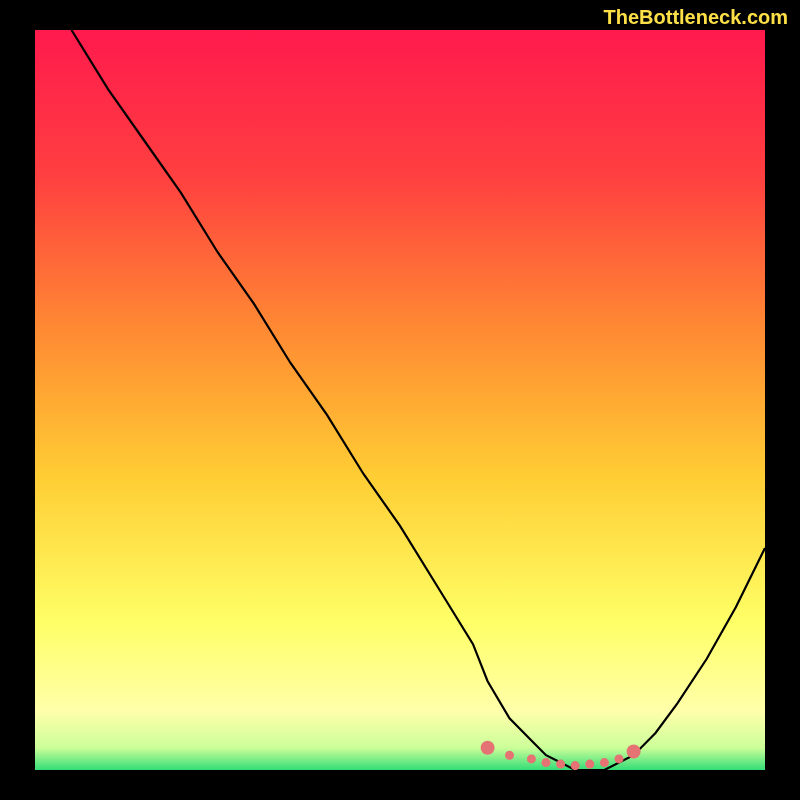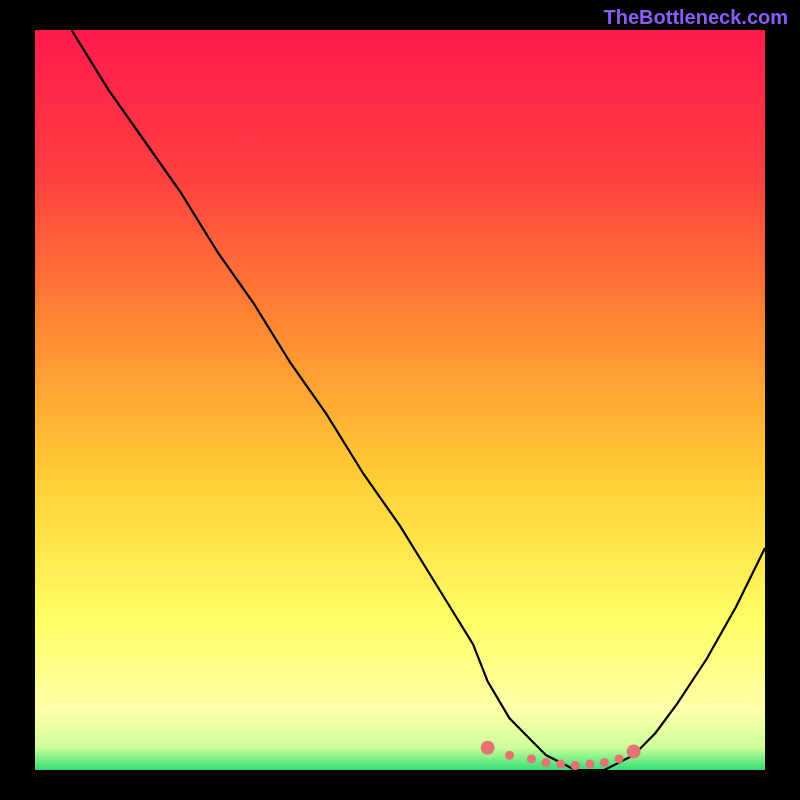--- a/index.html
+++ b/index.html
@@ -14,21 +14,21 @@
   .container {
     position: relative;
     width: 800px;
     height: 800px;
     background: #000;
   }
   .watermark {
     position: absolute;
     top: 6px;
     right: 12px;
-    color: #8b5cf6;
+    color: #fde047;
     font-size: 20px;
     font-weight: bold;
     z-index: 10;
   }
   .plot-area {
     position: absolute;
     left: 35px;
     top: 30px;
     width: 730px;
     height: 740px;

